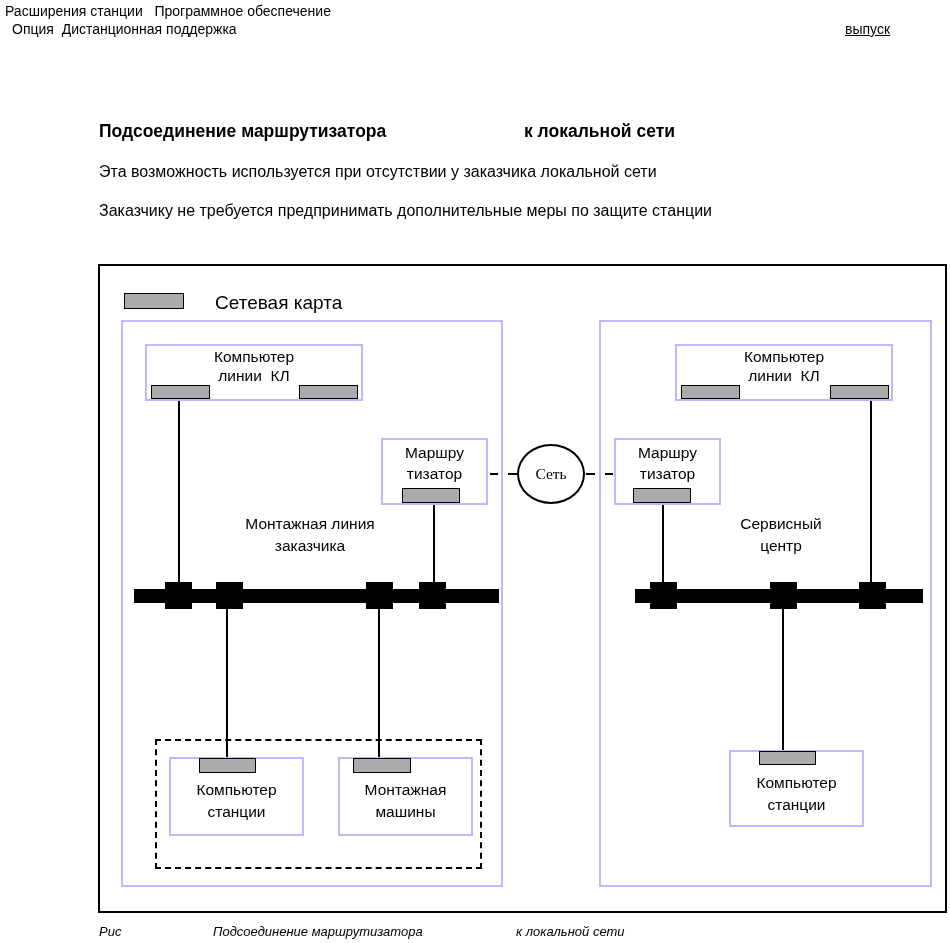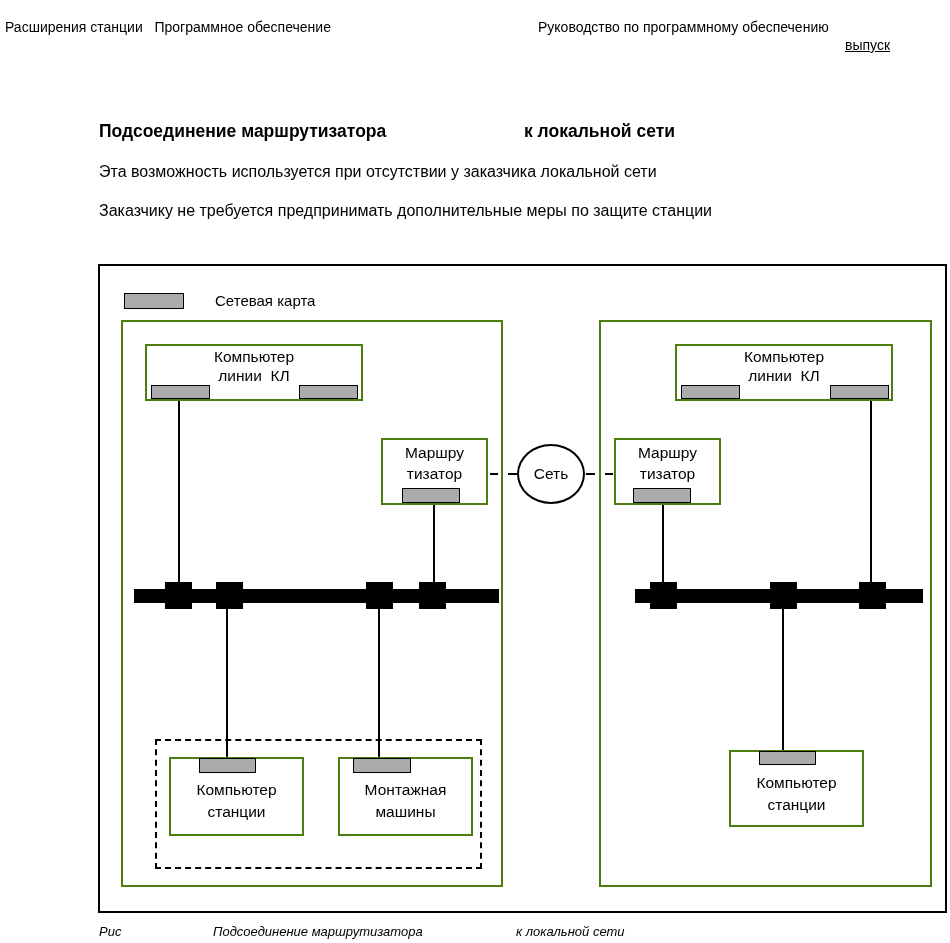--- a/index.html
+++ b/index.html
@@ -1,44 +1,44 @@
 <!DOCTYPE html>
 <html style="--card-gray: #ababab;"><head>
 <meta charset="utf-8">
 <style>
   html,body{margin:0;padding:0;background:#fff;}
   .page{position:relative;width:950px;height:943px;background:#fff;color:#000;
         font-family:"Liberation Sans",sans-serif;overflow:hidden;}
   .abs{position:absolute;}
-  .hdr{position:absolute;font-size:14px;white-space:pre;margin-top:16px;}
+  .hdr{position:absolute;font-size:14px;white-space:pre;}
   .title{position:absolute;font-size:17.5px;font-weight:bold;white-space:pre;}
   .intro{position:absolute;font-size:16px;white-space:pre;}
   .diagram{position:absolute;left:98px;top:264px;width:849px;height:649px;
            border:2px solid #000;box-sizing:border-box;background:#fff;}
-  .box{position:absolute;border:2px solid #4d7c0f;box-sizing:border-box;background:#fff;}
+  .box{position:absolute;border:2px solid #c4b5fd;box-sizing:border-box;background:#fff;}
   .card{position:absolute;background:var(--card-gray,#ababab);border:1.5px solid #000;box-sizing:border-box;}
   .ml{white-space:pre-line;text-align:center;font-size:15.5px;line-height:20px;}
   .box-label{position:absolute;left:0;right:0;}
   .vline{position:absolute;width:2px;background:#000;}
   .bus{position:absolute;height:14px;background:#000;}
   .tap{position:absolute;width:27px;height:27px;background:#000;}
   .dash{position:absolute;height:2px;background:#000;top:207px;}
   .ellipse{position:absolute;border:2px solid #000;border-radius:50%;box-sizing:border-box;
-           display:flex;align-items:center;justify-content:center;background:#fff;}
+           display:flex;align-items:center;justify-content:center;background:#fff;font-family:Liberation Serif, serif;}
   .dashed-box{position:absolute;border:2px dashed #000;box-sizing:border-box;}
   .cap{position:absolute;top:924px;font-size:13px;font-style:italic;white-space:pre;}
-  .legend-label{position:absolute;font-size:15px;}
+  .legend-label{position:absolute;font-size:19px;}
 </style>
 </head>
 <body>
 
 <div class="page">
 
   <div class="hdr" style="left:5px;top:3px;">Расширения станции&nbsp;&nbsp; Программное обеспечение</div>
-  <div class="hdr" style="left:538px;top:3px;">Руководство по программному обеспечению</div>
+  <div class="hdr" style="left:12px;top:21px;">Опция&nbsp; Дистанционная поддержка</div>
   <div class="hdr" style="left:845px;top:21px;text-decoration:underline;">выпуск</div>
 
   <div class="title" style="left:99px;top:121px;">Подсоединение маршрутизатора</div>
   <div class="title" style="left:524px;top:121px;">к локальной сети</div>
 
   <div class="intro" style="left:99px;top:163px;">Эта возможность используется при отсутствии у заказчика локальной сети</div>
   <div class="intro" style="left:99px;top:202px;">Заказчику не требуется предпринимать дополнительные меры по защите станции</div>
 
   <div class="diagram">
 
@@ -75,20 +75,24 @@
 
     <div class="ellipse" style="left:417px;top:178px;width:68px;height:60px;">
       <span class="ml">Сеть</span>
     </div>
 
     <div class="dash" style="left:390px;width:8px;"></div>
     <div class="dash" style="left:408px;width:9px;"></div>
     <div class="dash" style="left:486px;width:9px;"></div>
     <div class="dash" style="left:505px;width:8px;"></div>
 
+    <div class="abs ml" style="left:110px;top:247px;width:200px;line-height:22px;">Монтажная линия
+заказчика</div>
+    <div class="abs ml" style="left:581px;top:247px;width:200px;line-height:22px;">Сервисный
+центр</div>
 
     <div class="vline" style="left:78px;top:135px;height:188px;"></div>
     <div class="vline" style="left:333px;top:239px;height:84px;"></div>
     <div class="vline" style="left:562px;top:239px;height:84px;"></div>
     <div class="vline" style="left:770px;top:135px;height:188px;"></div>
 
     <div class="bus" style="left:34px;top:323px;width:365px;"></div>
     <div class="bus" style="left:535px;top:323px;width:288px;"></div>
 
     <div class="tap" style="left:65px;top:316px;"></div>

